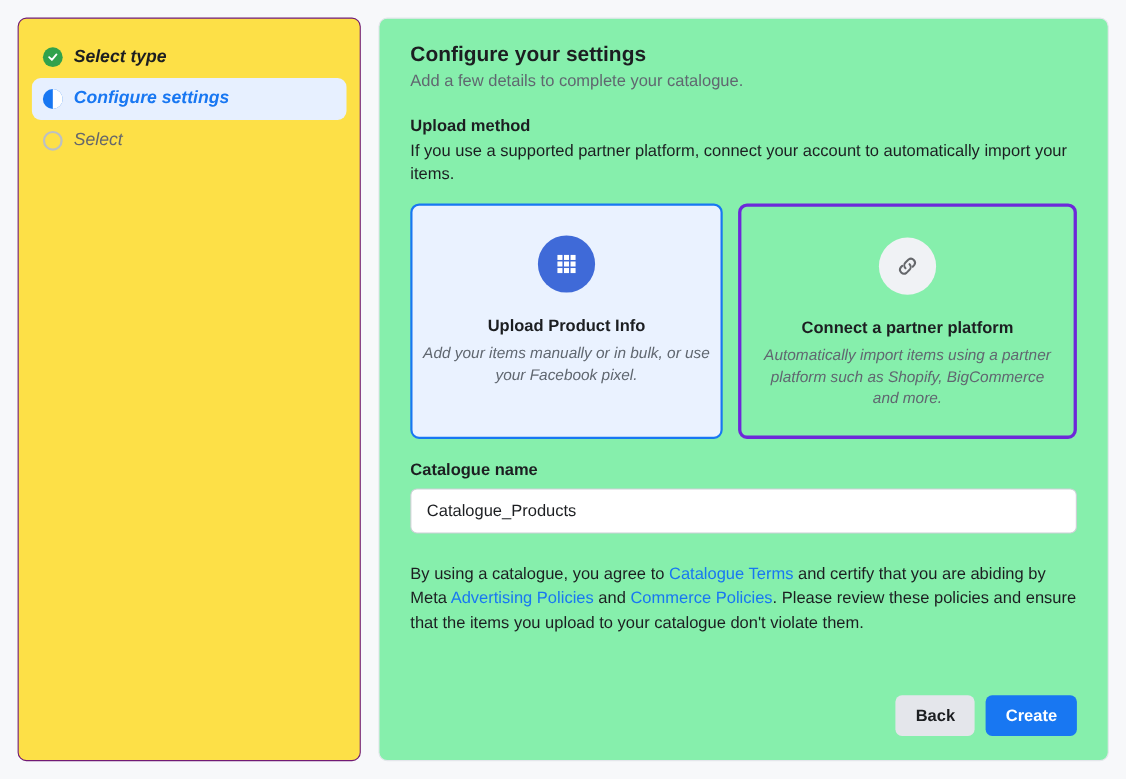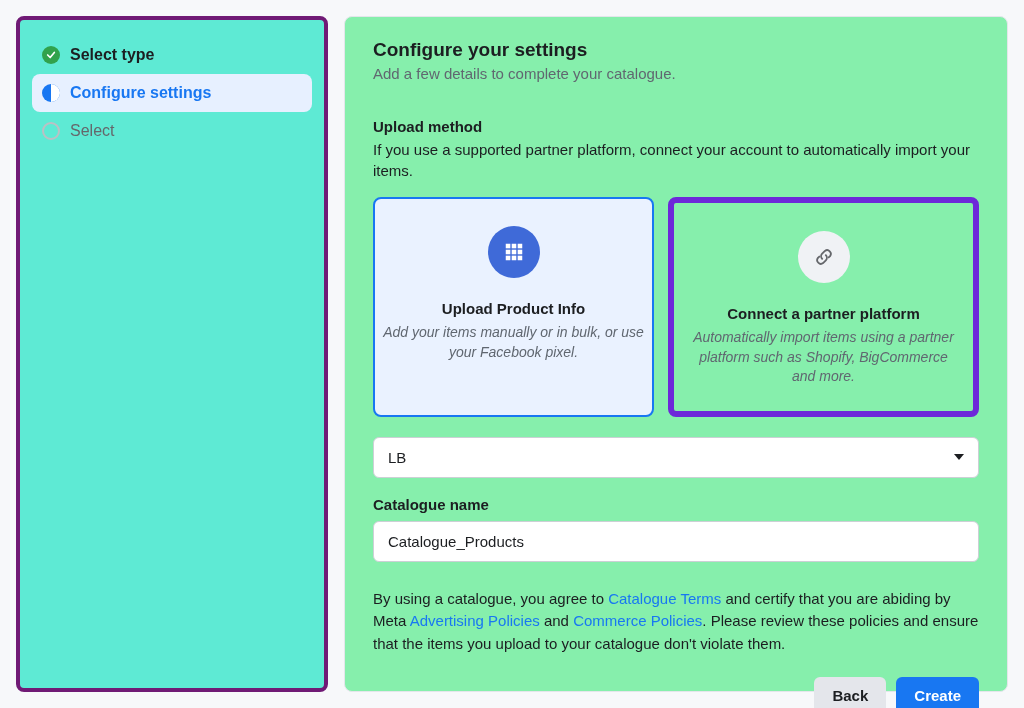--- a/index.html
+++ b/index.html
@@ -8,24 +8,25 @@
       background: #f7f8fa;
       width: 1024px;
       height: 708px;
       display: flex;
       gap: 16px;
       padding: 16px;
       color: #1c1e21;
     }
     .sidebar {
       width: 312px;
-      background: #5eead4;
-      border: 4px solid #701a75;
+      background: #fde047;
+      border: 1px solid #701a75;
       border-radius: 8px;
       padding: 16px 12px;
+      font-style: italic;
     }
     .step {
       display: flex;
       align-items: center;
       gap: 10px;
       padding: 10px 10px;
       border-radius: 8px;
       font-size: 16px;
       cursor: pointer;
     }
@@ -65,27 +66,27 @@
     .main {
       flex: 1;
       background: #86efac;
       border: 1px solid #e4e6eb;
       border-radius: 8px;
       padding: 22px 28px;
       display: flex;
       flex-direction: column;
     }
     .page-title { font-size: 19px; font-weight: 700; color: #1c1e21; margin-bottom: 4px; }
-    .page-subtitle { font-size: 15px; color: #606770; margin-bottom: 36px; }
+    .page-subtitle { font-size: 15px; color: #606770; margin-bottom: 24px; }
     .section-title { font-size: 15px; font-weight: 700; margin-bottom: 4px; }
     .section-desc { font-size: 15px; color: #1c1e21; margin-bottom: 16px; line-height: 1.4; }
     .cards { display: flex; gap: 14px; margin-bottom: 20px; }
     .card {
       flex: 1;
-      border: 6px solid #6d28d9;
+      border: 3px solid #6d28d9;
       border-radius: 8px;
       padding: 28px 18px 24px;
       text-align: center;
       cursor: pointer;
     }
     .card.selected {
       border: 2px solid #1877f2;
       background: #eaf2ff;
       padding: 27px 7px 23px;
     }
@@ -194,24 +195,20 @@
         <svg class="link-svg" viewBox="0 0 24 24">
           <path d="M10 14 a4 4 0 0 1 0-5.6 l3-3 a4 4 0 0 1 5.6 5.6 l-1.5 1.5" stroke="#65676b" stroke-width="2" fill="none" stroke-linecap="round"></path>
           <path d="M14 10 a4 4 0 0 1 0 5.6 l-3 3 a4 4 0 0 1-5.6-5.6 l1.5-1.5" stroke="#65676b" stroke-width="2" fill="none" stroke-linecap="round"></path>
         </svg>
       </div>
       <div class="card-title">Connect a partner platform</div>
       <div class="card-desc">Automatically import items using a partner platform such as Shopify, BigCommerce and more.</div>
     </div>
   </div>
 
-  <div class="select-box">
-    <span>LB</span>
-    <span class="caret-down"></span>
-  </div>
 
   <div class="field-label">
     <span>Catalogue name</span>
   </div>
   <input class="text-input" type="text" value="Catalogue_Products" style="">
 
   <p class="terms">
     <span>By using a catalogue, you agree to </span><a href="#">Catalogue Terms</a><span> and certify that you are abiding by Meta </span><a href="#">Advertising Policies</a><span> and </span><a href="#">Commerce Policies</a><span>. Please review these policies and ensure that the items you upload to your catalogue don't violate them.</span>
   </p>
 

